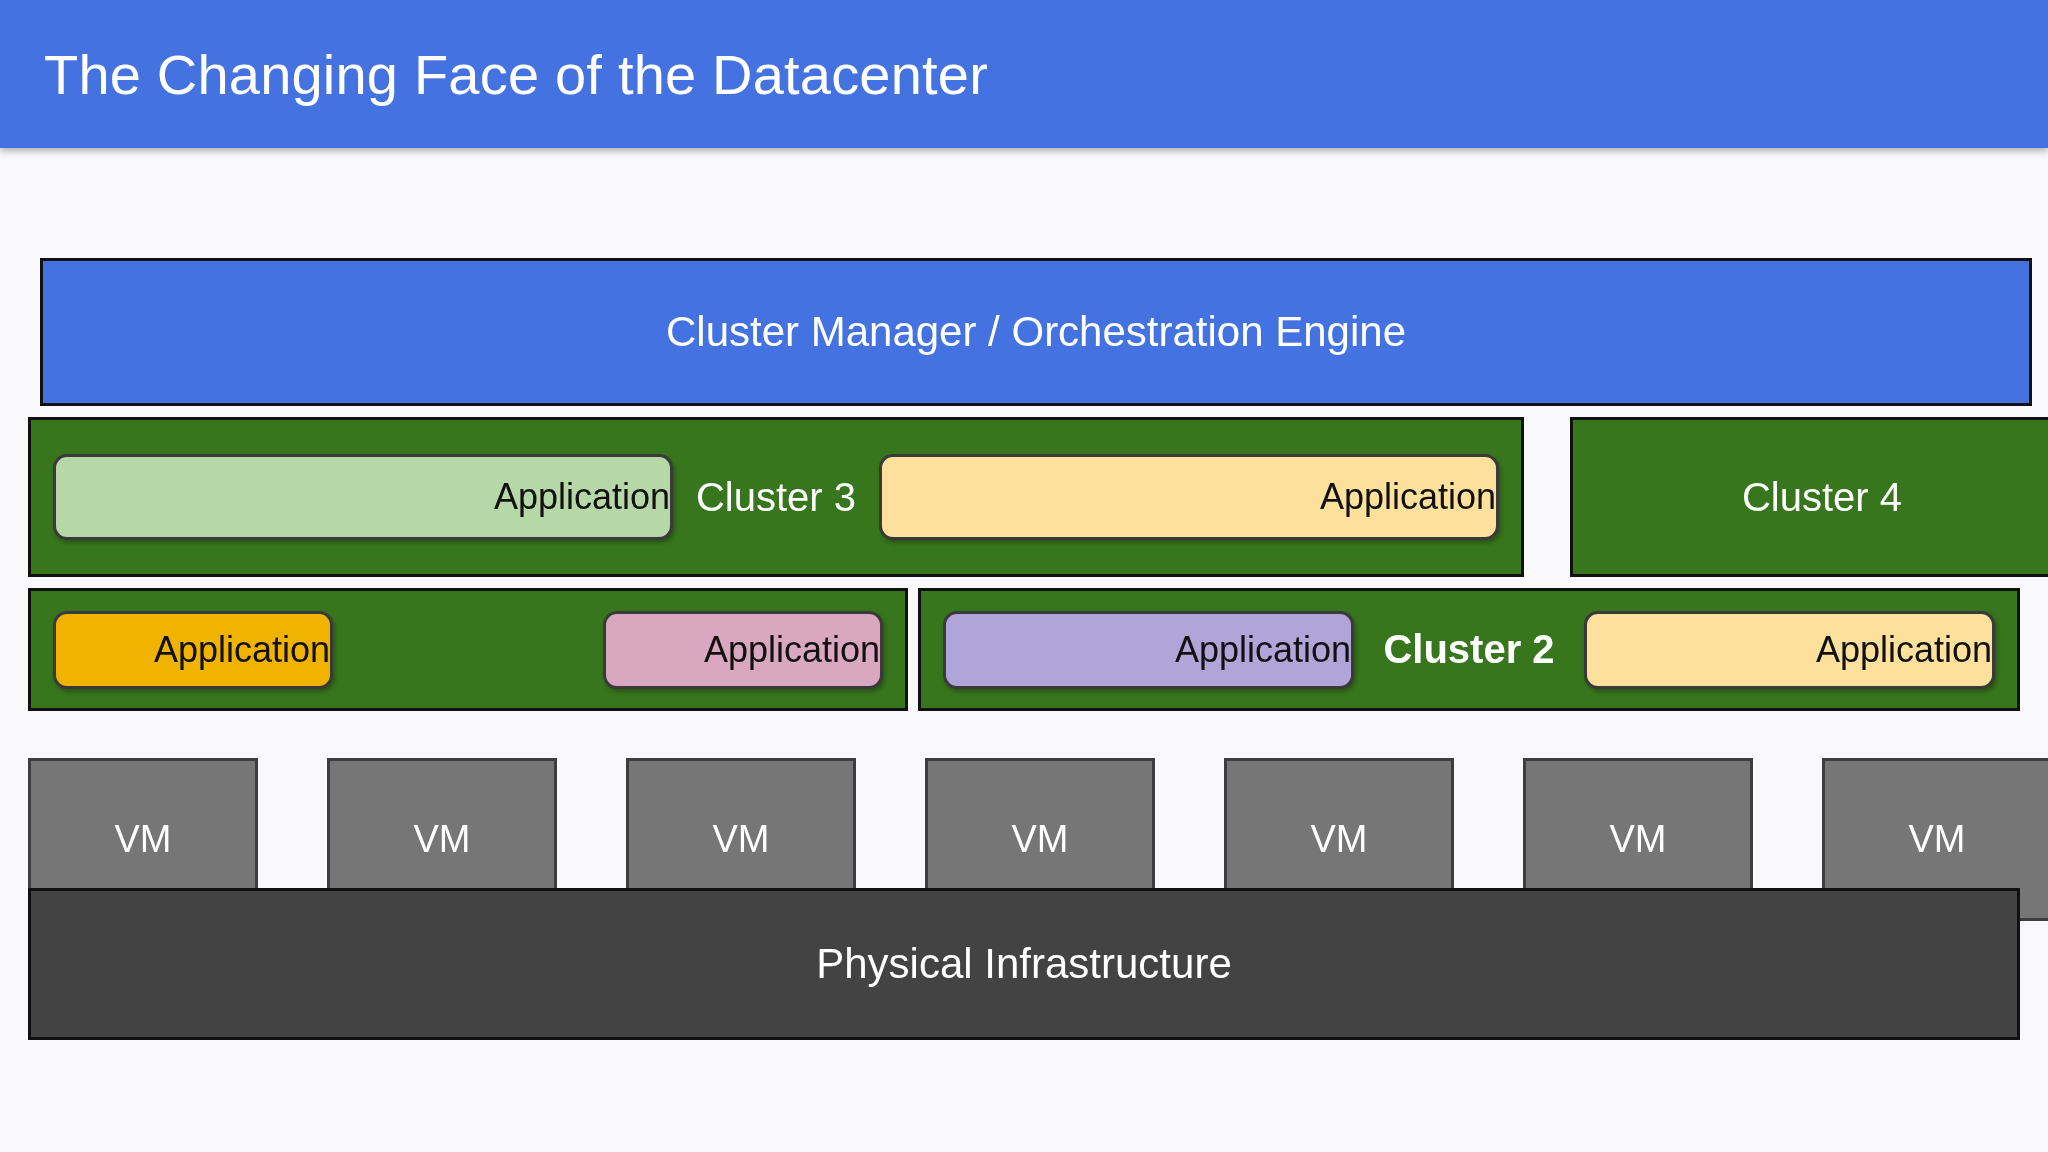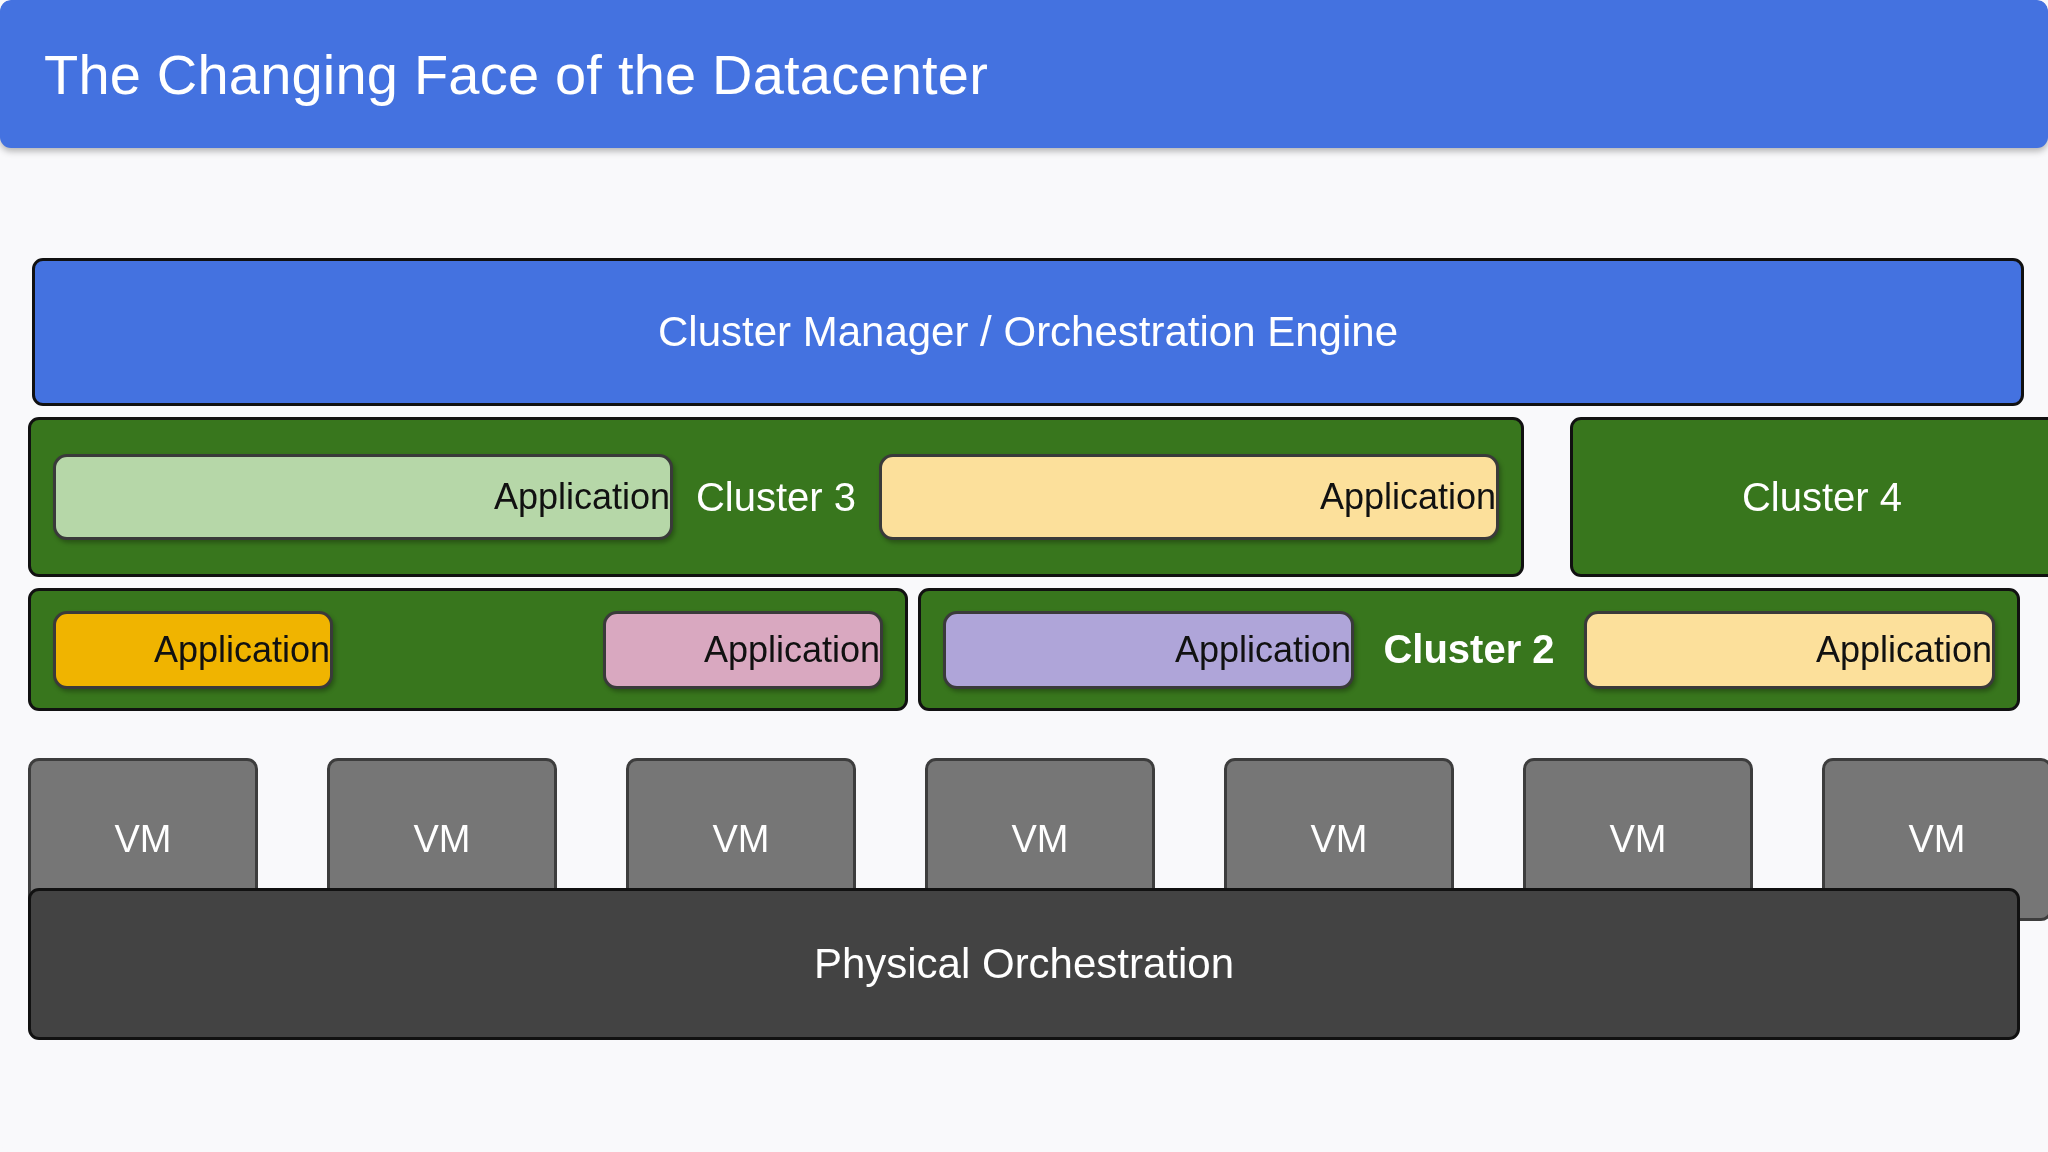--- a/index.html
+++ b/index.html
@@ -1,15 +1,15 @@
 <!DOCTYPE html>
 <html><head>
 <meta charset="utf-8">
 <style>
-  * { box-sizing: border-box; margin: 0; padding: 0; border-radius: 11px; }
+  * { box-sizing: border-box; margin: 0; padding: 0; }
 
   html, body {
     width: 2048px;
     height: 1152px;
     background: #f9f9fb;
     font-family: "Liberation Sans", sans-serif;
     overflow: hidden;
   }
 
   #slide {
@@ -43,21 +43,21 @@
   
   .box {
     position: absolute;
     border: 3px solid #111111;
     display: flex;
     align-items: center;
     justify-content: center;
   }
 
   .orchestration {
-    left: 32px;
+    left: 40px;
     top: 258px;
     width: 1992px;
     height: 148px;
     background: #4472e0;
   }
   .orchestration .label {
     color: #ffffff;
     font-size: 42px;
     white-space: nowrap;
   }
@@ -231,16 +231,16 @@
     </div>
     <div class="vm-box">
       <span>VM</span>
     </div>
     <div class="vm-box">
       <span>VM</span>
     </div>
   </div>
 
   <div class="box physical">
-    <span class="label">Physical Orchestration</span>
+    <span class="label">Physical Infrastructure</span>
   </div>
 
 </div>
 
 </body></html>

